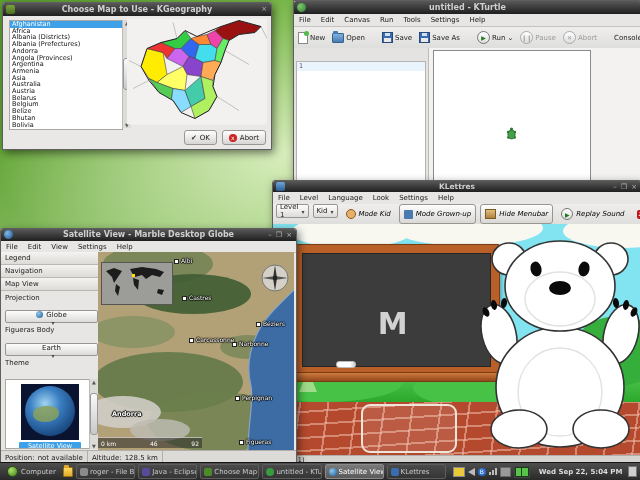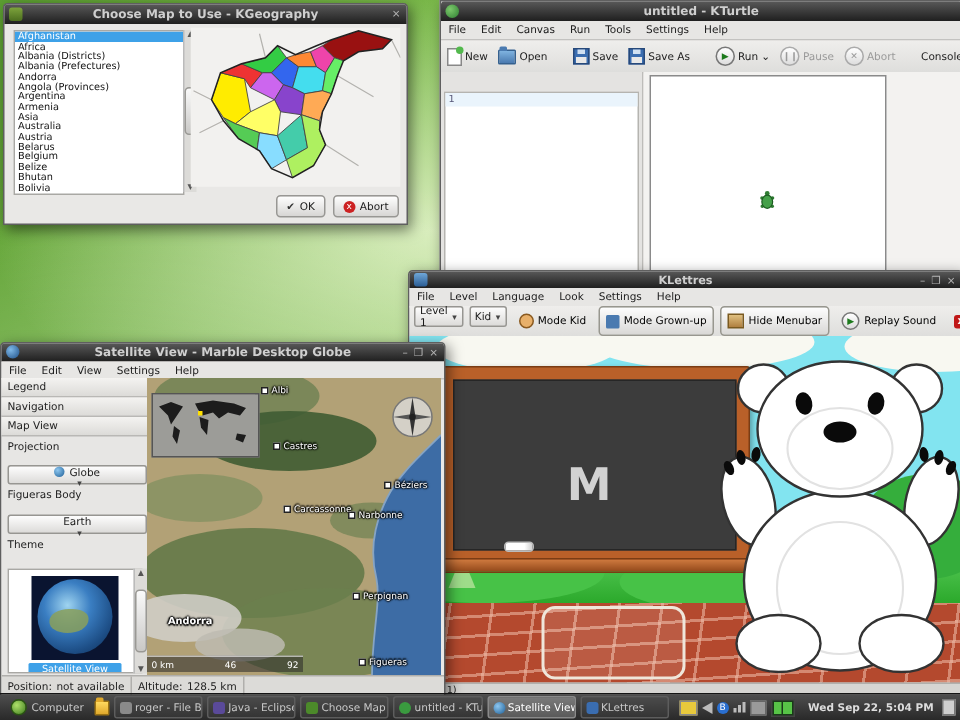--- a/index.html
+++ b/index.html
@@ -81,21 +81,21 @@
   #kt-canvasarea{position:absolute;left:135px;right:0;top:47px;bottom:0;background:#f3f2f0;}
   #kt-canvas{position:absolute;left:4px;top:2px;width:156px;height:150px;background:#fff;border:1px solid #8a8a8a;}
   #kt-turtle{position:absolute;left:72px;top:76px;}
   
   #klettres{left:272px;top:180px;width:368px;height:283px;z-index:30;}
   #klettres .tbar{height:11px;line-height:11px;font-size:7.5px;}
   #klettres .ticon{top:1px;background:linear-gradient(#6fa7d8,#2b5d94);}
   #klettres .menubar{top:11px;height:12px;}
   #kl-toolbar{position:absolute;left:0;right:0;top:23px;height:20px;background:linear-gradient(#efeeec,#dededc);
               border-bottom:1px solid #bdbcb9;display:flex;padding:0 3px;font-size:7px;gap:4px;}
-  .klbtn{display:flex;align-items:center;gap:3px;white-space:nowrap;padding:1px 4px;border-radius:3px;}
+  .klbtn{display:flex;align-items:center;gap:3px;white-space:nowrap;padding:1px 4px;border-radius:3px;font-style:italic;}
   .klbtn.framed{background:linear-gradient(#fdfdfd,#d9d8d6);border:1px solid #98978f;}
   .kid-ico{width:8px;height:8px;border-radius:50%;background:#e8b06a;border:1px solid #8a5a20;}
   .grown-ico{width:9px;height:9px;background:#4a7ab0;border-radius:1px;}
   .hidem-ico{width:9px;height:8px;background:linear-gradient(#e0c080,#b08040);border:1px solid #7a5a20;}
   .quit-ico{width:9px;height:9px;background:#c01818;border-radius:2px;color:#fff;font-size:7px;
             line-height:9px;text-align:center;font-weight:bold;}
   #kl-scene{position:absolute;left:0;right:0;top:43px;bottom:8px;background:#82e4f0;overflow:hidden;}
   .cloud{position:absolute;background:#f8f8f1;border-radius:50%;}
   #kl-grass{position:absolute;left:0;right:0;top:149px;height:30px;background:linear-gradient(#52c652,#2aa82a);}
   .bump{position:absolute;background:#47c247;border-radius:50%;}

